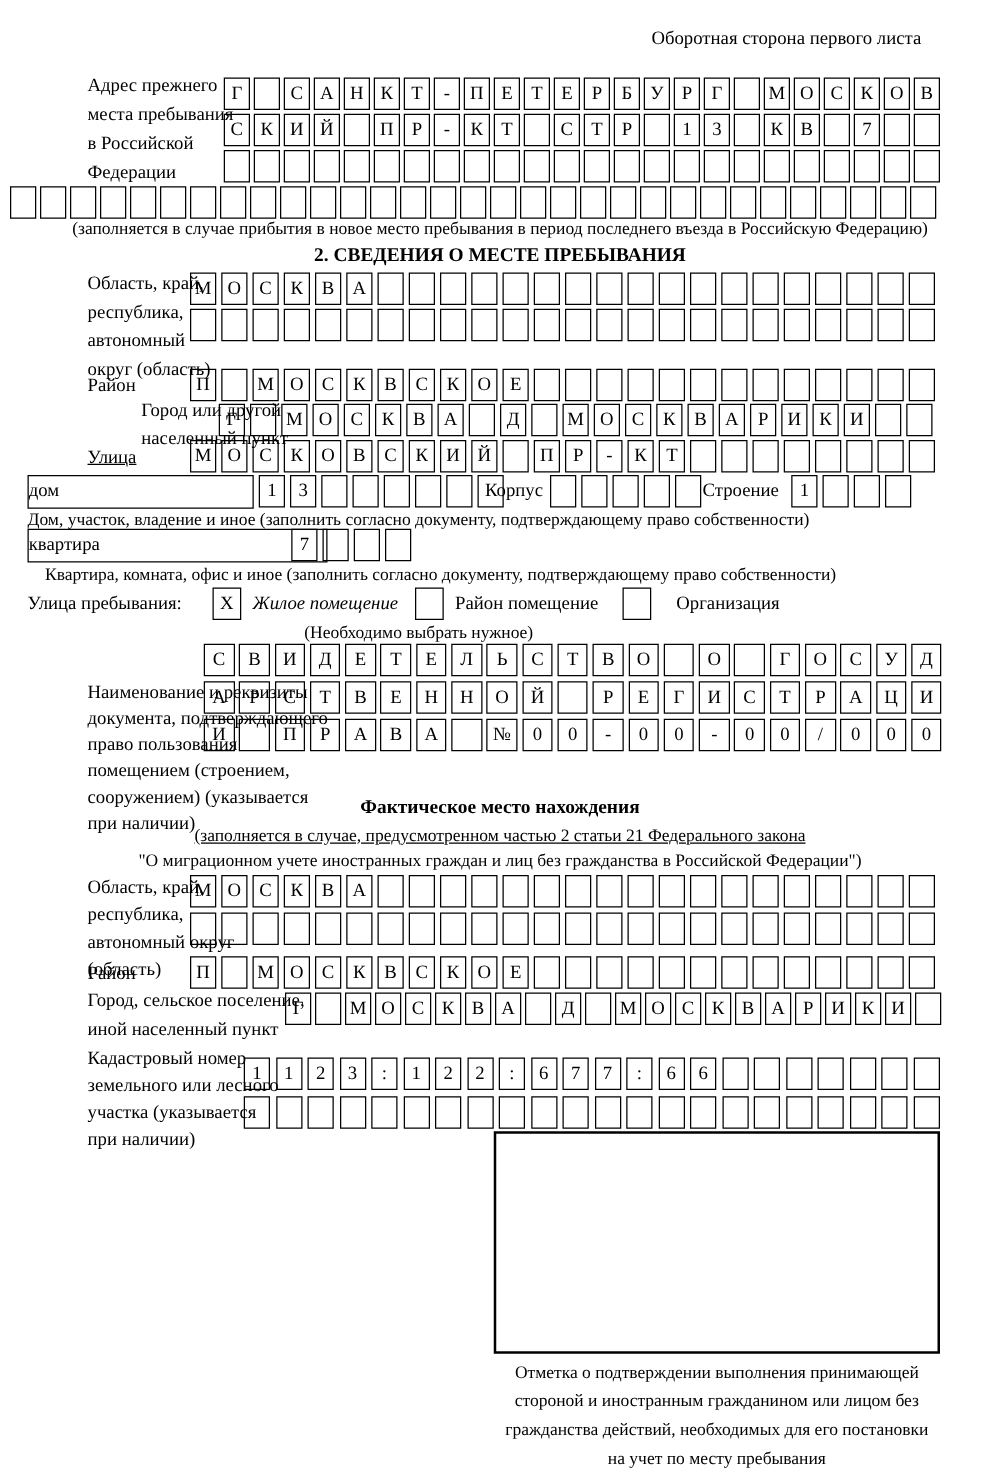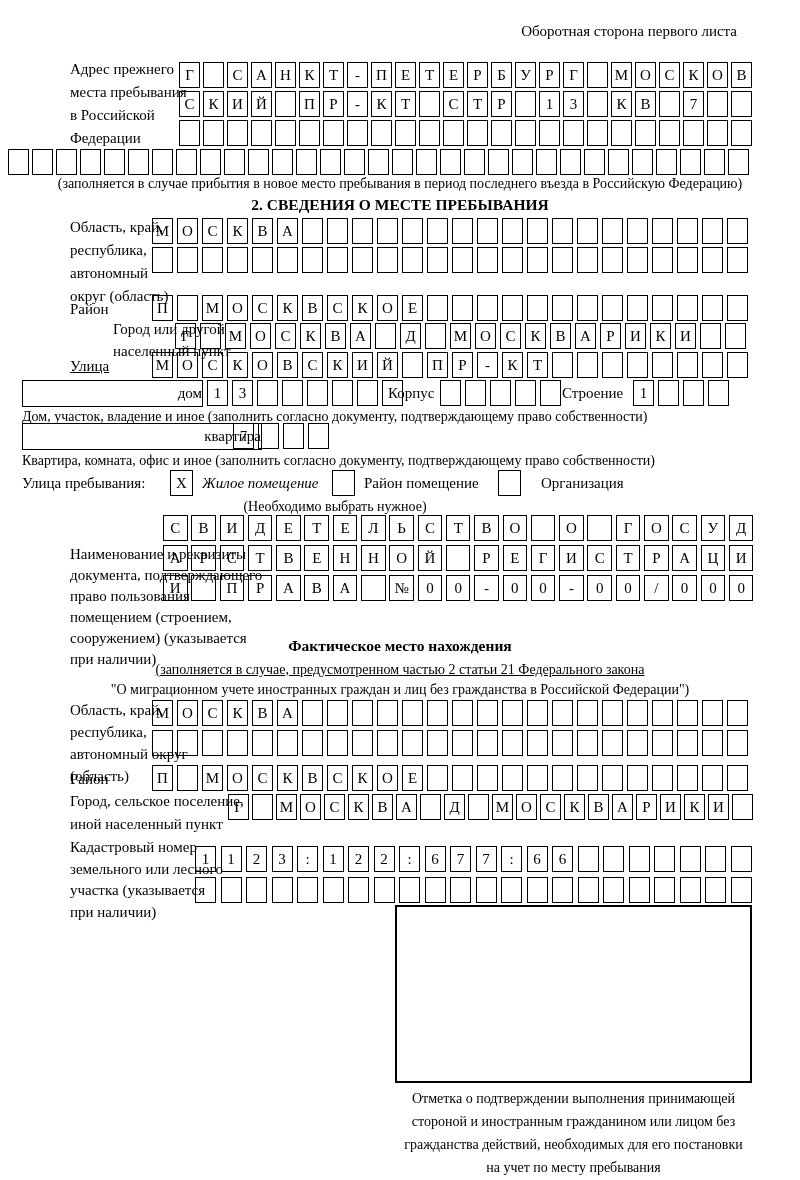--- a/index.html
+++ b/index.html
@@ -17,21 +17,21 @@
     box-sizing:border-box;flex:none;width:21px;height:26px;border:1.6px solid #000;
     display:flex;align-items:center;justify-content:center;
     font-size:15px;font-family:"Liberation Serif","DejaVu Serif",serif;
   }
   .tight{gap:3px;}
   .kad{gap:4.5px;}
   .wide{gap:3.8px;}
   .wide .cell{width:24.5px;}
   .widebox{
     position:absolute;box-sizing:border-box;border:1.6px solid #000;height:27px;
-    display:flex;align-items:center;justify-content:flex-end;font-size:15px;
+    display:flex;align-items:center;justify-content:flex-start;font-size:15px;
   }
   .inline-label{position:absolute;font-size:15px;line-height:27px;white-space:nowrap;}
   .checkbox{
     position:absolute;box-sizing:border-box;width:23px;height:26px;border:1.6px solid #000;
     display:flex;align-items:center;justify-content:center;font-size:15px;
   }
   .stampbox{position:absolute;box-sizing:border-box;border:2px solid #000;background:#fff;}
 </style>
 </head>
 <body>
@@ -323,21 +323,21 @@
 
 <div class="widebox" style="left:22px;top:423px;width:240px;">
     <span>квартира</span>
   </div>
 <div class="cellrow" style="left:233px;top:423px;">
     <span class="cell">7</span>
     <span class="cell"></span>
     <span class="cell"></span>
     <span class="cell"></span>
   </div>
-<div class="abs note" style="left:22px;top:453px;">Квартира, комната, офис и иное (заполнить согласно документу, подтверждающему право собственности)</div>
+<div class="abs note" style="left:36px;top:453px;">Квартира, комната, офис и иное (заполнить согласно документу, подтверждающему право собственности)</div>
 
 <div class="inline-label" style="left:22px;top:470px;line-height:26px;">Улица пребывания:</div>
 <div class="checkbox" style="left:170px;top:470px;">X</div>
 <div class="inline-label" style="left:202px;top:470px;line-height:26px;font-style:italic;">Жилое помещение</div>
 <div class="checkbox" style="left:332px;top:470px;"></div>
 <div class="inline-label" style="left:364px;top:470px;line-height:26px;">Район помещение</div>
 <div class="checkbox" style="left:498px;top:470px;"></div>
 <div class="inline-label" style="left:541px;top:470px;line-height:26px;">Организация</div>
 <div class="abs note" style="left:130px;top:499px;width:410px;text-align:center;">(Необходимо выбрать нужное)</div>
 

